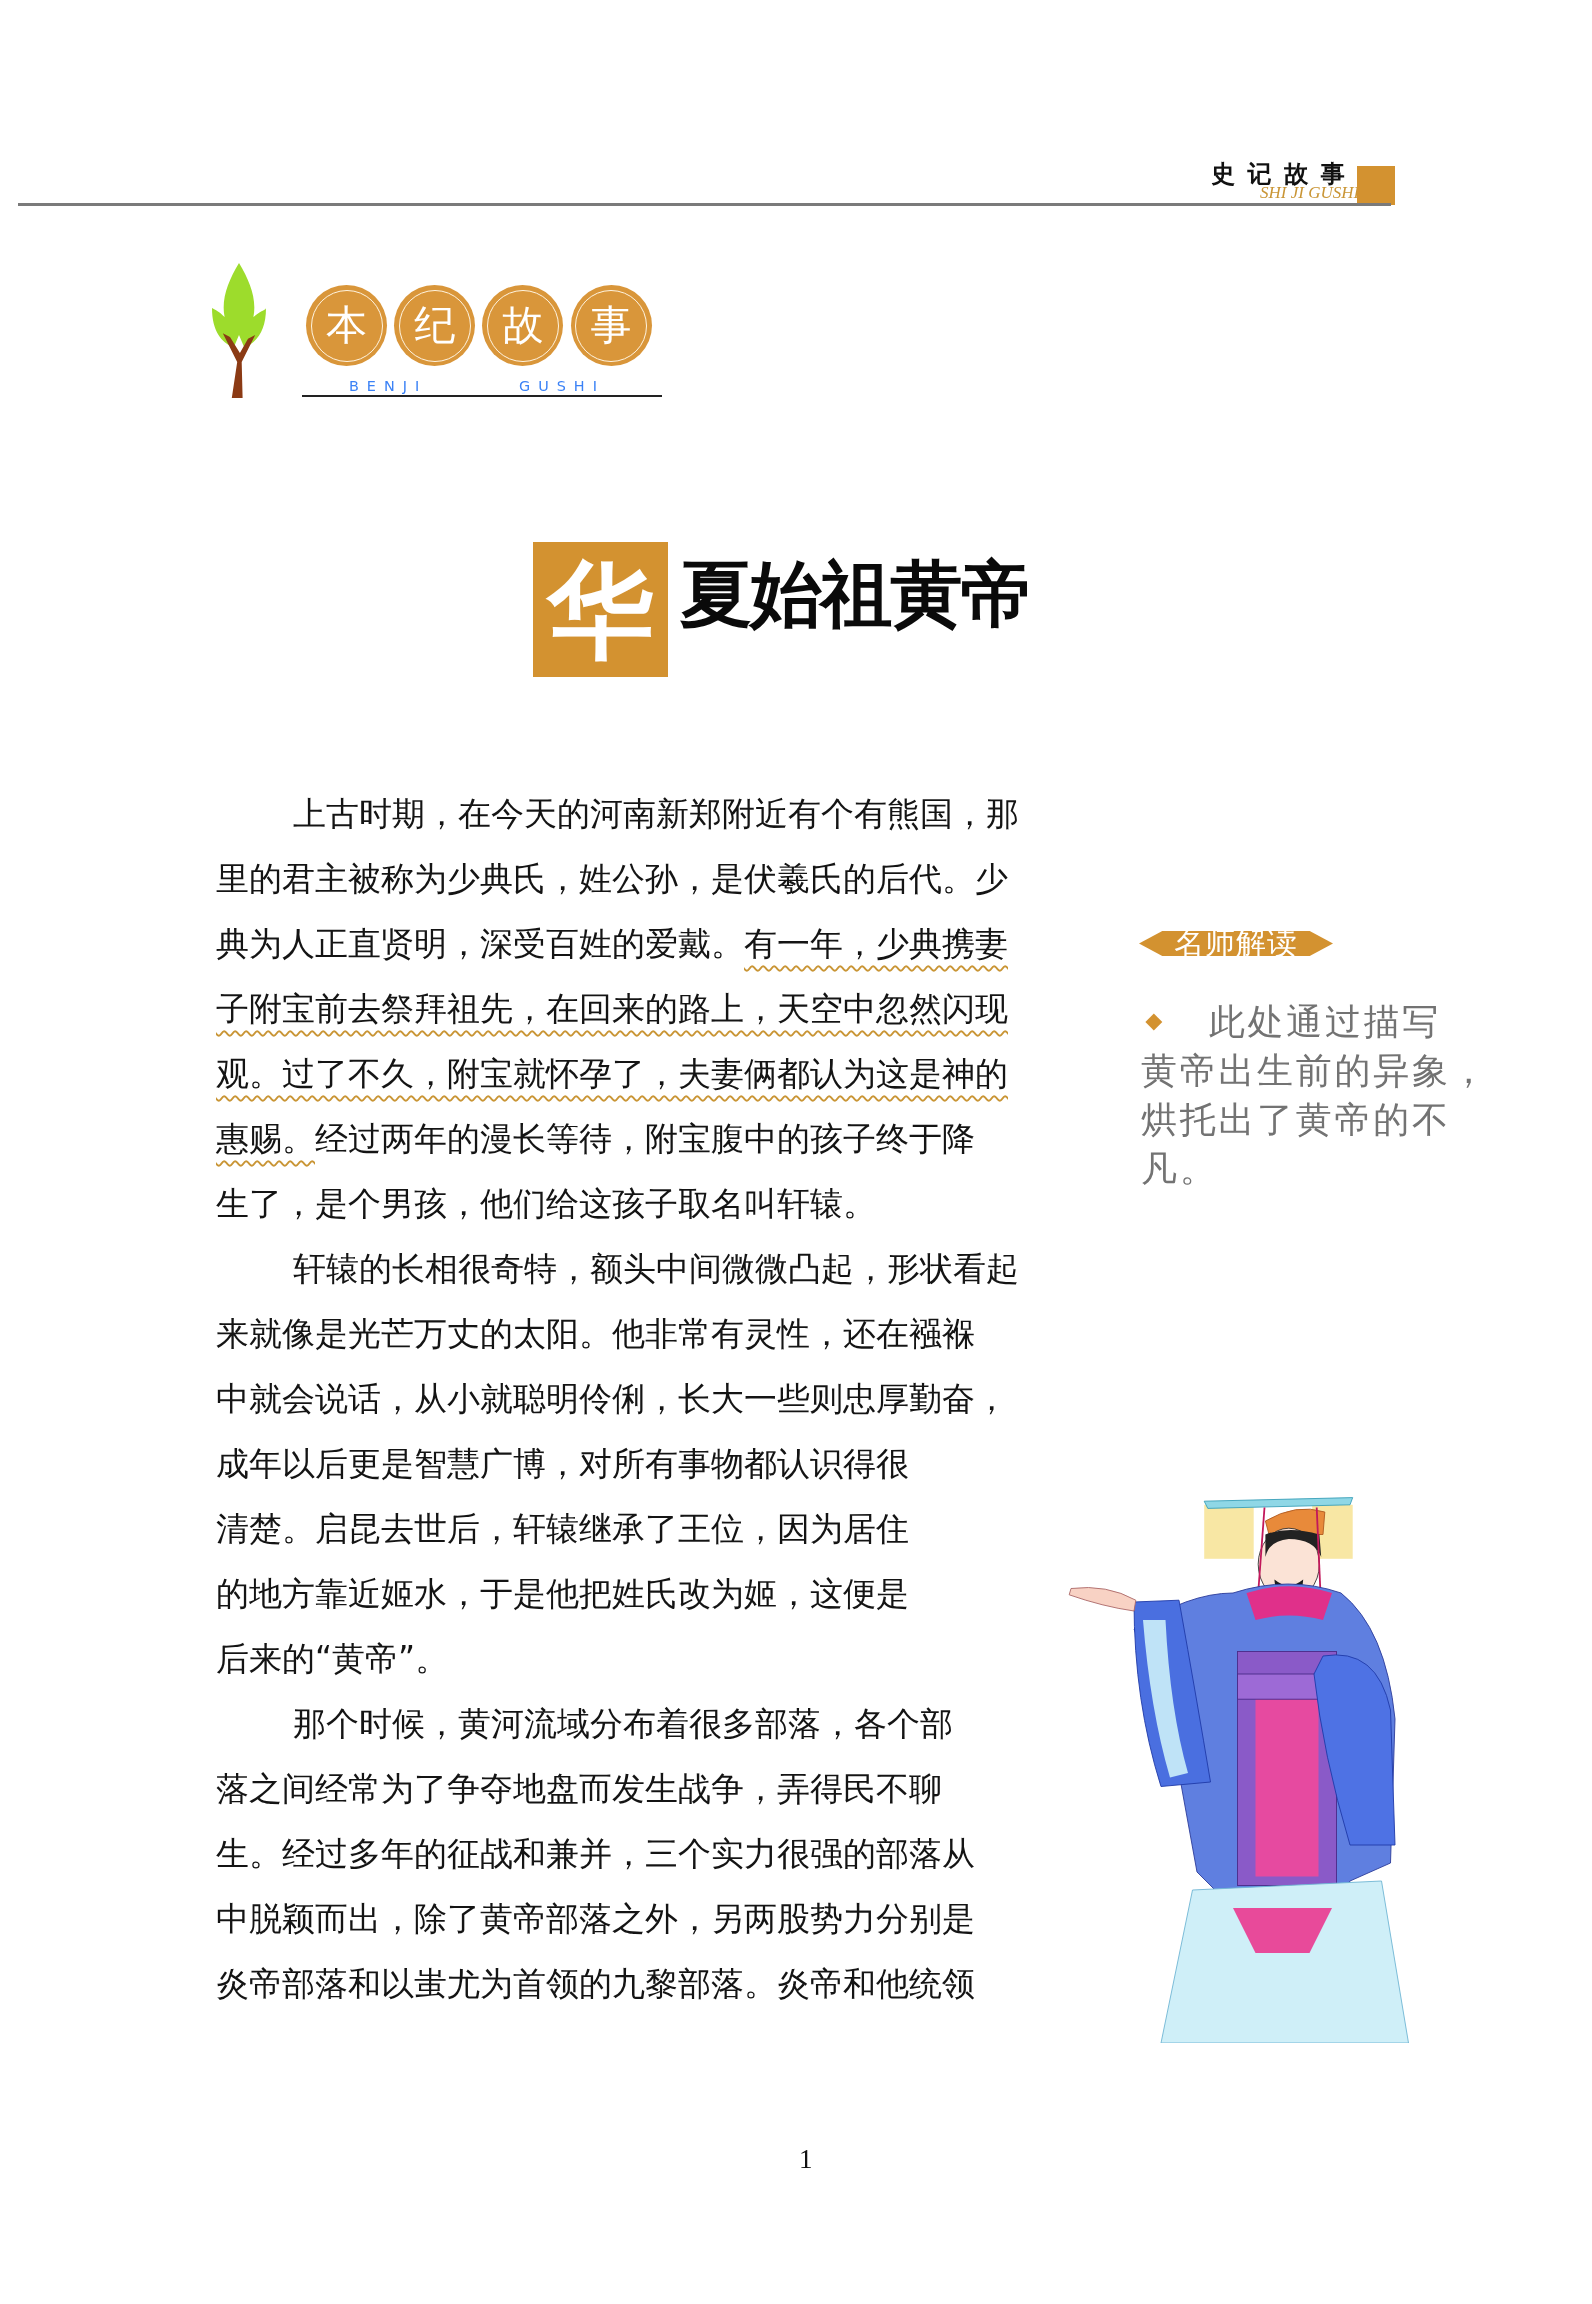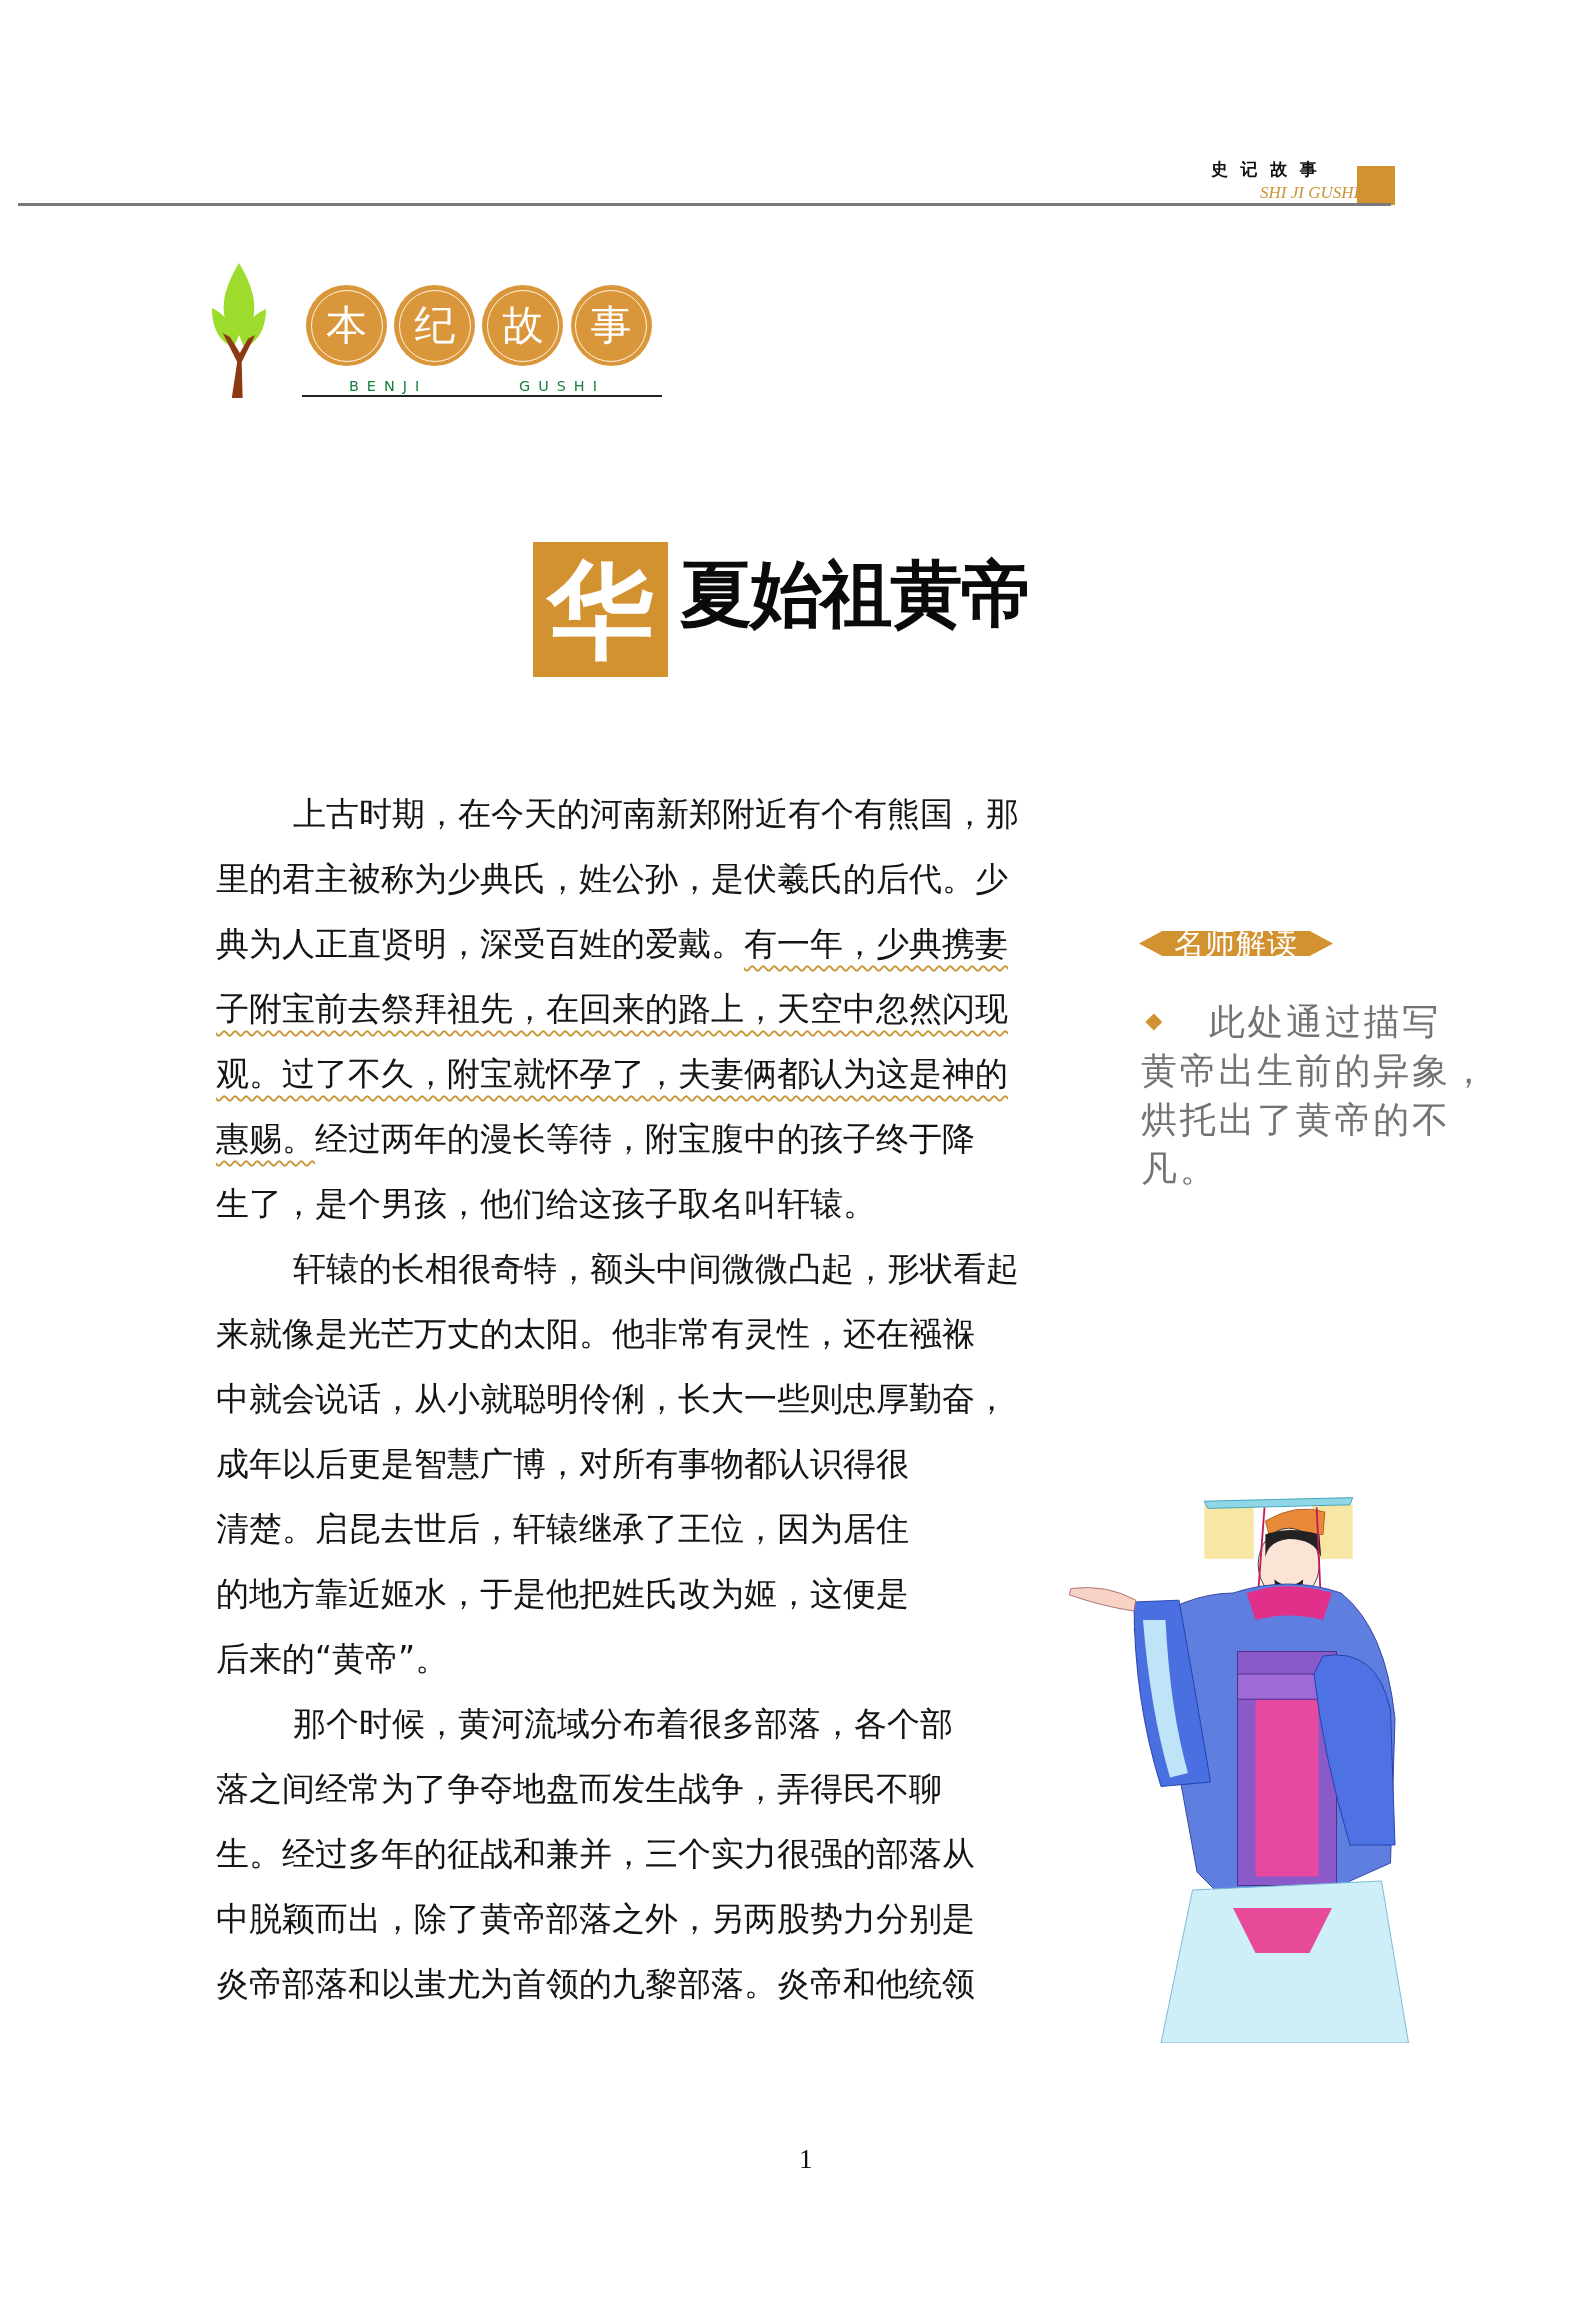--- a/index.html
+++ b/index.html
@@ -2,31 +2,31 @@
 <html style="font-size:14.4px"><head>
 <meta charset="utf-8">
 <style>
   html, body { margin:0; padding:0; }
   body { width:1592px; height:2304px; background:#ffffff; position:relative; overflow:hidden;
          font-family:"DejaVu Serif", "Liberation Serif", serif; color:#111; }
   .abs { position:absolute; }
 
   
   .hdr-line { left:18px; top:203px; width:1373px; height:2.7px; background:#7a7a7a; }
-  .hdr-cn { left:1211px; top:158px; font-family:"DejaVu Sans", sans-serif; font-weight:bold; font-size:17px; letter-spacing:12.6px; color:#111; }
+  .hdr-cn { left:1211px; top:158px; font-family:"DejaVu Sans", sans-serif; font-weight:bold; font-size:24px; letter-spacing:12.6px; color:#111; }
   .hdr-en { left:1260px; top:183px; font-family:"Liberation Serif", serif; font-style:italic; font-size:17px; color:#c99535; letter-spacing:0px; }
   .hdr-box { left:1357px; top:166px; width:38px; height:39px; background:#d39230; }
 
   
   .tree { left:212px; top:263px; width:54px; height:137px; }
   .circles { left:306px; top:285px; display:flex; gap:7.2px; }
   .circle { width:81px; height:81px; border-radius:50%; background:#d9963a; position:relative; display:flex; align-items:center; justify-content:center; }
   .circle::after { content:""; position:absolute; inset:4.5px; border:1.8px solid #fff4e0; border-radius:50%; }
   .circle span { color:#fff; font-size:41px; font-family:"DejaVu Serif", serif; position:relative; z-index:1; }
-  .logo-en { top:378px; font-family:"DejaVu Sans", sans-serif; font-size:14.4px; letter-spacing:8px; color:#15803d; }
+  .logo-en { top:378px; font-family:"DejaVu Sans", sans-serif; font-size:14.4px; letter-spacing:8px; color:#3b82f6; }
   .logo-line { left:302px; top:395px; width:360px; height:1.8px; background:#222; }
 
   
   .title-box { left:533px; top:542px; width:135px; height:135px; background:#d39230; display:flex; align-items:center; justify-content:center; }
   .title-box span { color:#fff; font-size:106px; font-weight:bold; font-family:"DejaVu Serif", serif; line-height:1; }
   .title-rest { left:680px; top:558px; font-size:72px; font-weight:bold; font-family:"DejaVu Serif", serif; letter-spacing:-1.8px; color:#0a0a0a; line-height:1; }
 
   
   .body { left:216px; top:781px; width:873px; font-family:"DejaVu Sans", sans-serif; font-size:33px; line-height:65px; color:#141414; }
   .line { display:block; white-space:nowrap; height:65px; }

